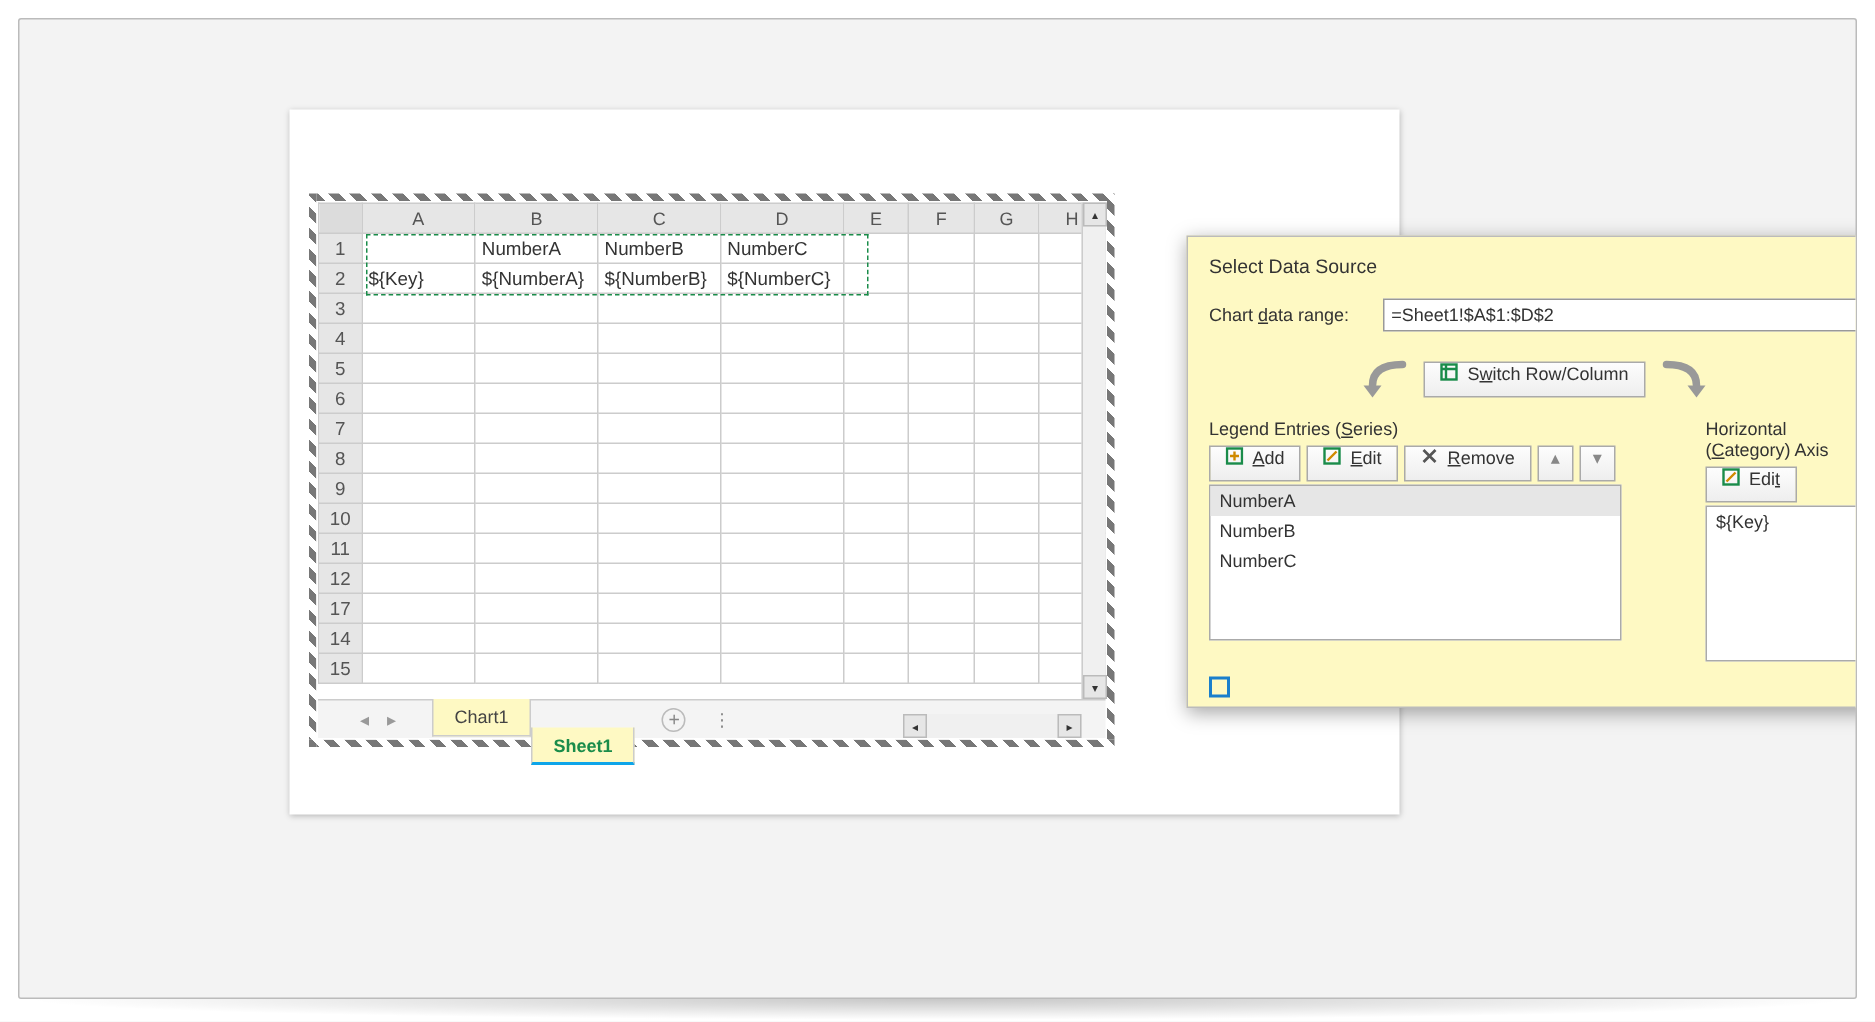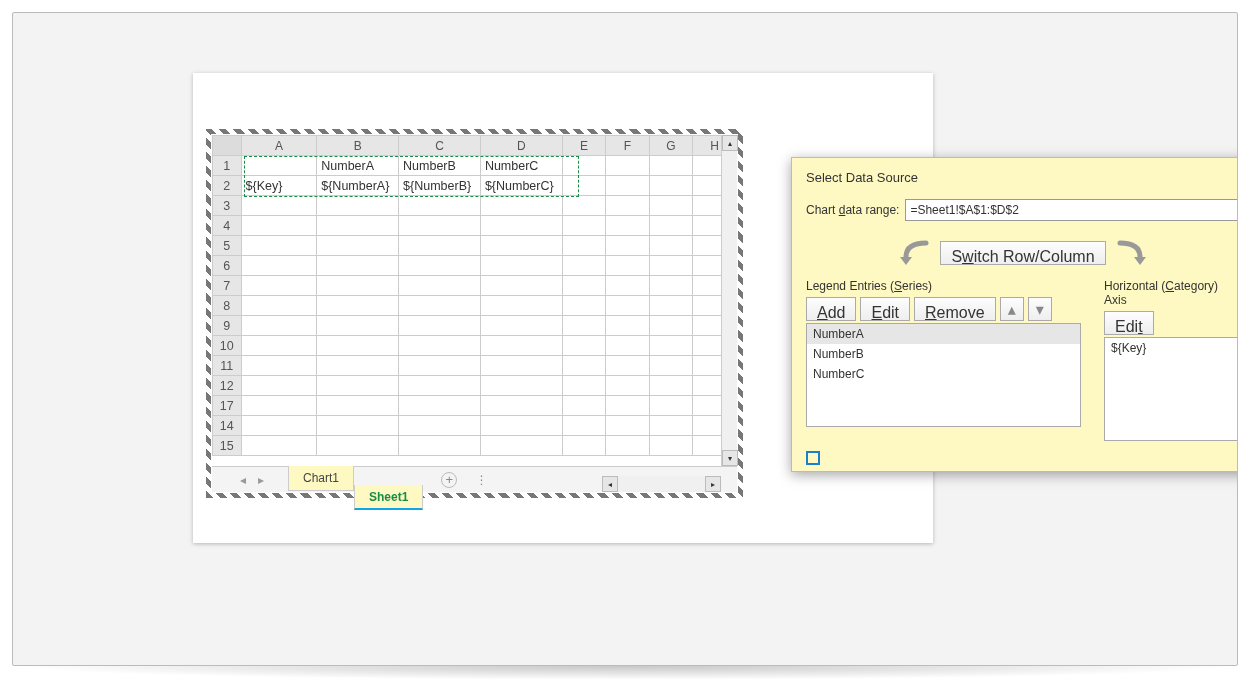--- a/index.html
+++ b/index.html
@@ -194,21 +194,21 @@
     overflow: hidden;
   }
   .dlg-title {
     font-size: 13px;
     margin-bottom: 14px;
     color: #333;
   }
   .row-range {
     display: flex;
     align-items: center;
-    gap: 6px;
+    gap: 23px;
     margin-bottom: 18px;
   }
   .row-range label { color: #333; }
   .row-range label .u { text-decoration: underline; }
   .row-range input {
     flex: 1;
     border: 1px solid #999;
     height: 22px;
     padding: 0 4px;
     font-family: inherit;
@@ -225,36 +225,35 @@
   .arrow-curve {
     width: 34px; height: 28px;
     color: #999;
   }
   .btn {
     border: 1px solid #aaa;
     background: linear-gradient(#fdfdfd,#eee);
     height: 24px;
     padding: 0 10px;
     display: inline-flex;
-    align-items: center;
+    align-items: flex-start;
     gap: 6px;
     cursor: pointer;
     color: #333;
-    font-size: 16px;
-    flex-direction: column;
+    font-size: 12px;
   }
   .btn .u { text-decoration: underline; }
   .btn svg { width: 12px; height: 12px; }
   .btn.small-sq { width: 24px; padding: 0; justify-content: center; color:#888;}
   .columns {
     display: flex;
-    gap: 23px;
+    gap: 8px;
   }
   .col-left { width: 275px; }
-  .col-right { flex: 1; min-width: 0; }
+  .col-right { flex: 1; min-width: 0; margin-left: 48px; }
   .sect-label { margin-bottom: 4px; }
   .sect-label .u { text-decoration: underline; }
   .btn-bar { display: flex; gap: 4px; margin-bottom: 2px; }
   .listbox {
     border: 1px solid #aaa;
     height: 104px;
     background: #fff;
     font-size: 12px;
   }
   .listbox .item { padding: 3px 6px; cursor: default; }

